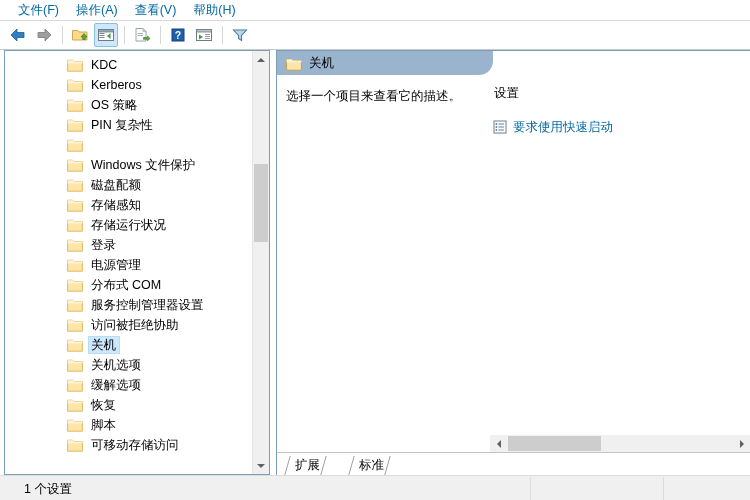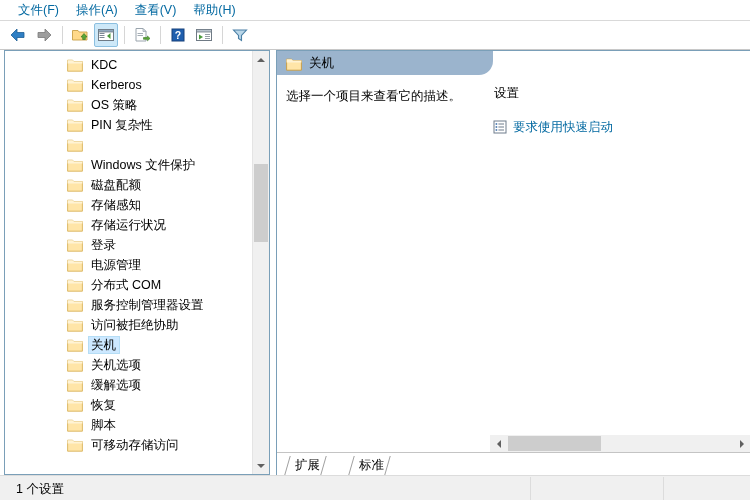--- a/index.html
+++ b/index.html
@@ -333,21 +333,21 @@
   .statusbar {
     position: absolute;
     left: 0; bottom: 0;
     width: 750px; height: 25px;
     background: #f0f0f0;
     border-top: 1px solid #dcdcdc;
     box-sizing: border-box;
   }
   .status-text {
     position: absolute;
-    left: 16px; top: 5px;
+    left: 24px; top: 5px;
     font-size: 12.5px;
     color: #000;
   }
   .status-div {
     position: absolute;
     top: 1px;
     width: 1px; height: 23px;
     background: #dcdcdc;
   }
   .status-div.d1 { left: 530px; }

